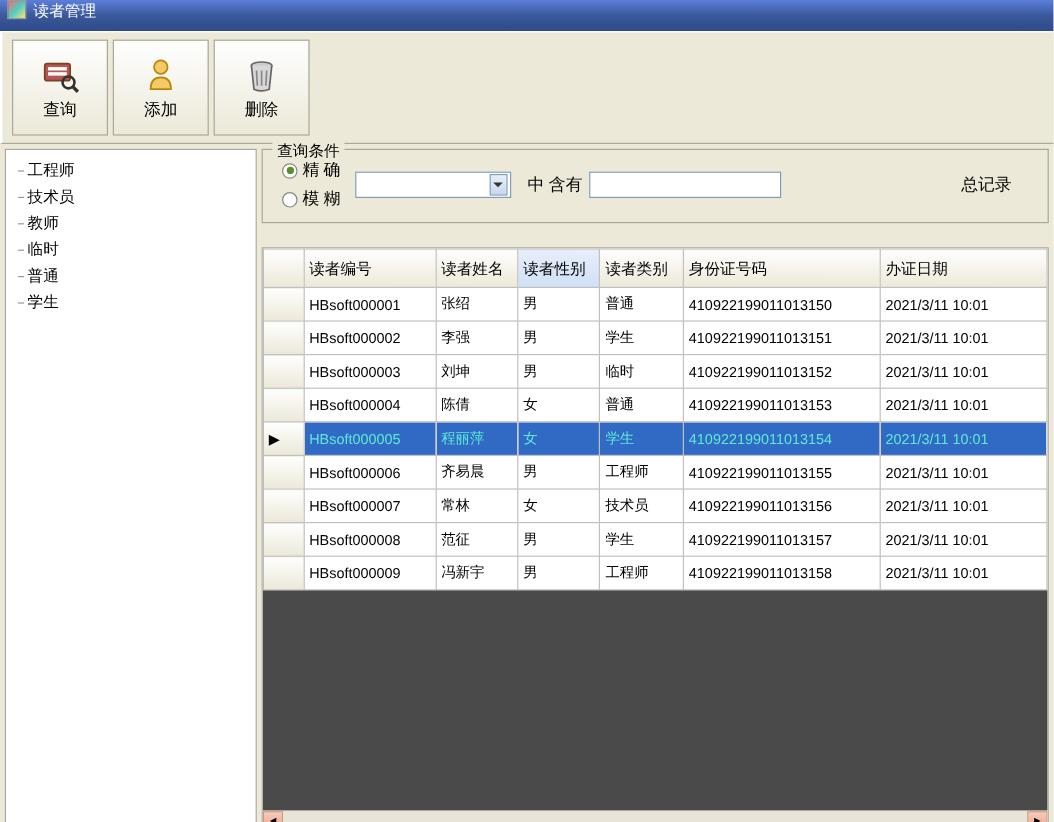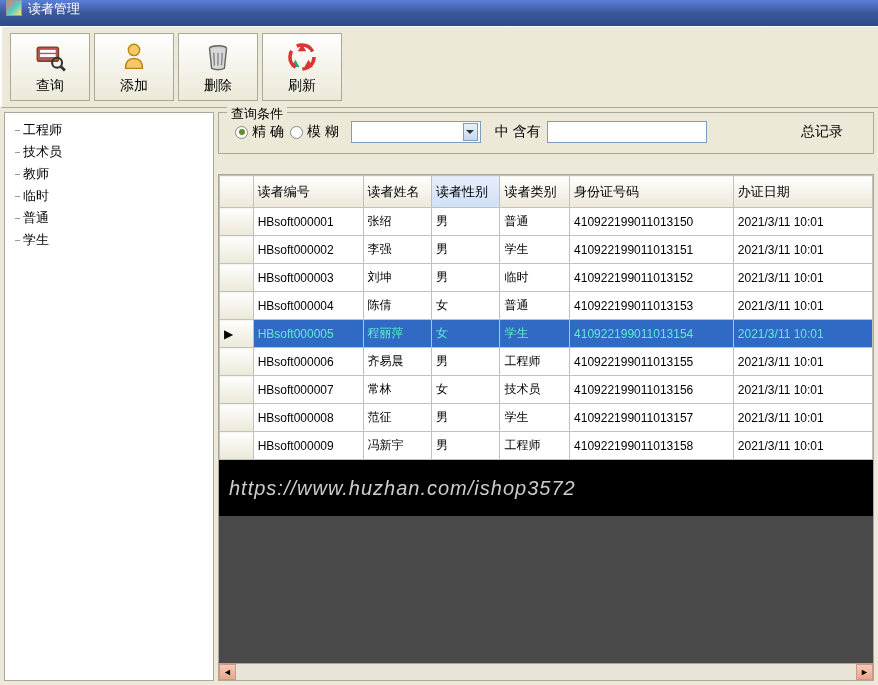--- a/index.html
+++ b/index.html
@@ -30,21 +30,21 @@
   background: #ECE9D8;
   border-top: 1px solid #fff;
   border-bottom: 1px solid #aca899;
   padding: 6px 8px;
   display: flex;
   gap: 4px;
   border-left: 2px solid #fff;
 }
 .tbtn {
   width: 80px;
-  height: 68px;
+  height: 80px;
   border: 1px solid #aca899;
   background: linear-gradient(to bottom, #fefefe, #ECE9D8);
   display: flex;
   flex-direction: column;
   align-items: center;
   justify-content: center;
   cursor: pointer;
   font-size: 14px;
   gap: 2px;
 }
@@ -94,21 +94,21 @@
   background: #ECE9D8;
   padding: 0 4px;
   font-size: 13px;
 }
 .search-row {
   display: flex;
   align-items: center;
   gap: 6px;
   font-size: 14px;
 }
-.radio-col { display:flex; flex-direction:row; gap:6px; margin-right:6px; padding-left:6px;}
+.radio-col { display:flex; flex-direction:column; gap:6px; margin-right:6px; padding-left:6px;font-family:Liberation Serif, serif;}
 .radio-item { display:flex; align-items:center; gap:4px; }
 .radio { width:13px; height:13px; border:1px solid #888; border-radius:50%; background:#fff; display:inline-flex; align-items:center; justify-content:center; }
 .radio.checked::after { content:""; width:6px; height:6px; border-radius:50%; background:#5a8f29; }
 .combo {
   width: 130px; height: 22px;
   background:#fff; border:1px solid #7f9db9;
   display:flex; align-items:center; justify-content:space-between;
   padding: 0 2px 0 4px;
 }
 .combo .arrow { width:15px; height:18px; background:linear-gradient(#e8f0f8,#c6d8ee); border:1px solid #7f9db9; display:flex; align-items:center; justify-content:center; }
@@ -195,31 +195,20 @@
       <svg viewBox="0 0 48 48">
           <ellipse cx="24" cy="12" rx="12" ry="4" fill="#ccc" stroke="#666" stroke-width="2"></ellipse>
           <path d="M12 12 L15 40 Q24 44 33 40 L36 12" fill="#d8d8d8" stroke="#666" stroke-width="2"></path>
           <line x1="18" y1="18" x2="19" y2="36" stroke="#888" stroke-width="2"></line>
           <line x1="24" y1="18" x2="24" y2="36" stroke="#888" stroke-width="2"></line>
           <line x1="30" y1="18" x2="29" y2="36" stroke="#888" stroke-width="2"></line>
         </svg>
     </span>
     <span>删除</span>
   </div>
-  <div class="tbtn">
-    <span class="ticon-wrap">
-      <svg viewBox="0 0 48 48">
-          <path d="M24 6 L30 16 L18 16 Z" fill="#d33"></path>
-          <path d="M38 20 L44 30 L32 30 Z" fill="#2a7" transform="rotate(120 24 24)"></path>
-          <path d="M10 20 L16 30 L4 30 Z" fill="#d33" transform="rotate(240 24 24)"></path>
-          <circle cx="24" cy="24" r="17" fill="none" stroke="#d33" stroke-width="5" stroke-dasharray="26 10"></circle>
-        </svg>
-    </span>
-    <span>刷新</span>
-  </div>
 </div>
 
 <div class="main">
   <div class="tree-panel" id="tree">
       <div class="tree-item">工程师</div>
       <div class="tree-item">技术员</div>
       <div class="tree-item">教师</div>
       <div class="tree-item">临时</div>
       <div class="tree-item">普通</div>
       <div class="tree-item">学生</div>
@@ -342,21 +331,20 @@
               <td class="rowhead"></td>
               <td>HBsoft000009</td>
               <td>冯新宇</td>
               <td>男</td>
               <td>工程师</td>
               <td>410922199011013158</td>
               <td>2021/3/11 10:01</td>
             </tr>
           </tbody>
       </table>
-      <div class="blackband">https://www.huzhan.com/ishop3572</div>
       <div style="flex:1;background:#4a4a4a"></div>
       <div class="hscroll">
         <div class="btn">◄</div>
         <div class="track"></div>
         <div class="btn">►</div>
       </div>
     </div>
   </div>
 </div>
 

